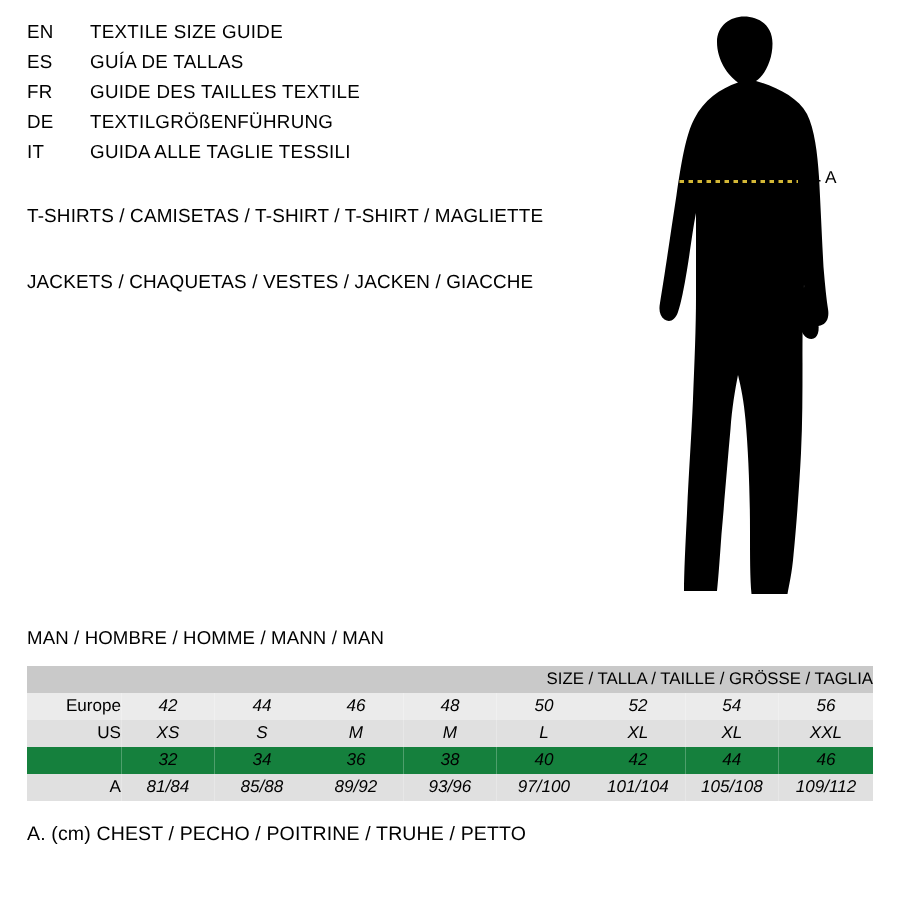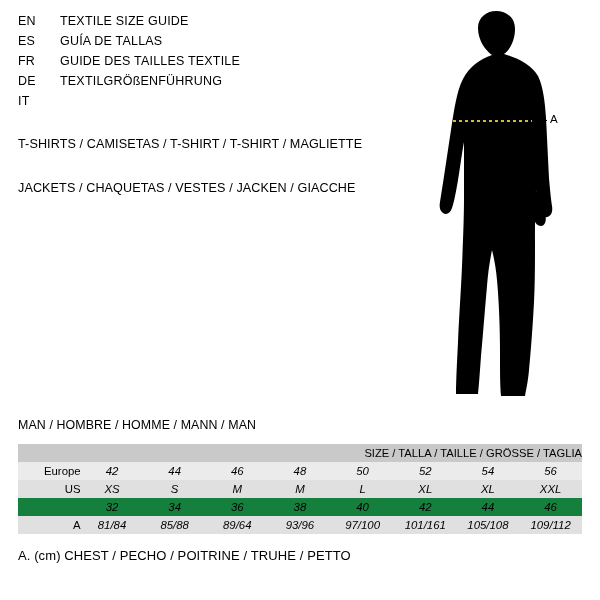--- a/index.html
+++ b/index.html
@@ -168,20 +168,21 @@
     <div class="lang-row">
       <span class="lang-code">FR</span>
       <span class="lang-text">GUIDE DES TAILLES TEXTILE</span>
     </div>
     <div class="lang-row">
       <span class="lang-code">DE</span>
       <span class="lang-text">TEXTILGRÖßENFÜHRUNG</span>
     </div>
     <div class="lang-row">
       <span class="lang-code">IT</span>
+      <span class="lang-text">GUIDA ALLE TAGLIE TESSILI</span>
     </div>
   </div>
 
   <div class="garment-lines">
     <div class="garment-line">T-SHIRTS / CAMISETAS / T-SHIRT / T-SHIRT / MAGLIETTE</div>
     <div class="garment-line">JACKETS / CHAQUETAS / VESTES / JACKEN / GIACCHE</div>
   </div>
 
   <div class="figure-wrap">
     <svg width="200" height="400" viewBox="0 0 200 400">
@@ -268,24 +269,24 @@
           <td class="val">38</td>
           <td class="val">40</td>
           <td class="val">42</td>
           <td class="val">44</td>
           <td class="val">46</td>
         </tr>
         <tr class="row-d">
           <td class="lbl col-label">A</td>
           <td class="val">81/84</td>
           <td class="val">85/88</td>
-          <td class="val">89/64</td>
+          <td class="val">89/92</td>
           <td class="val">93/96</td>
           <td class="val">97/100</td>
-          <td class="val">101/161</td>
+          <td class="val">101/104</td>
           <td class="val">105/108</td>
           <td class="val">109/112</td>
         </tr>
       </tbody>
     </table>
   </div>
 
   <div class="footer-note">A. (cm) CHEST / PECHO / POITRINE / TRUHE / PETTO</div>
 
 </div>

